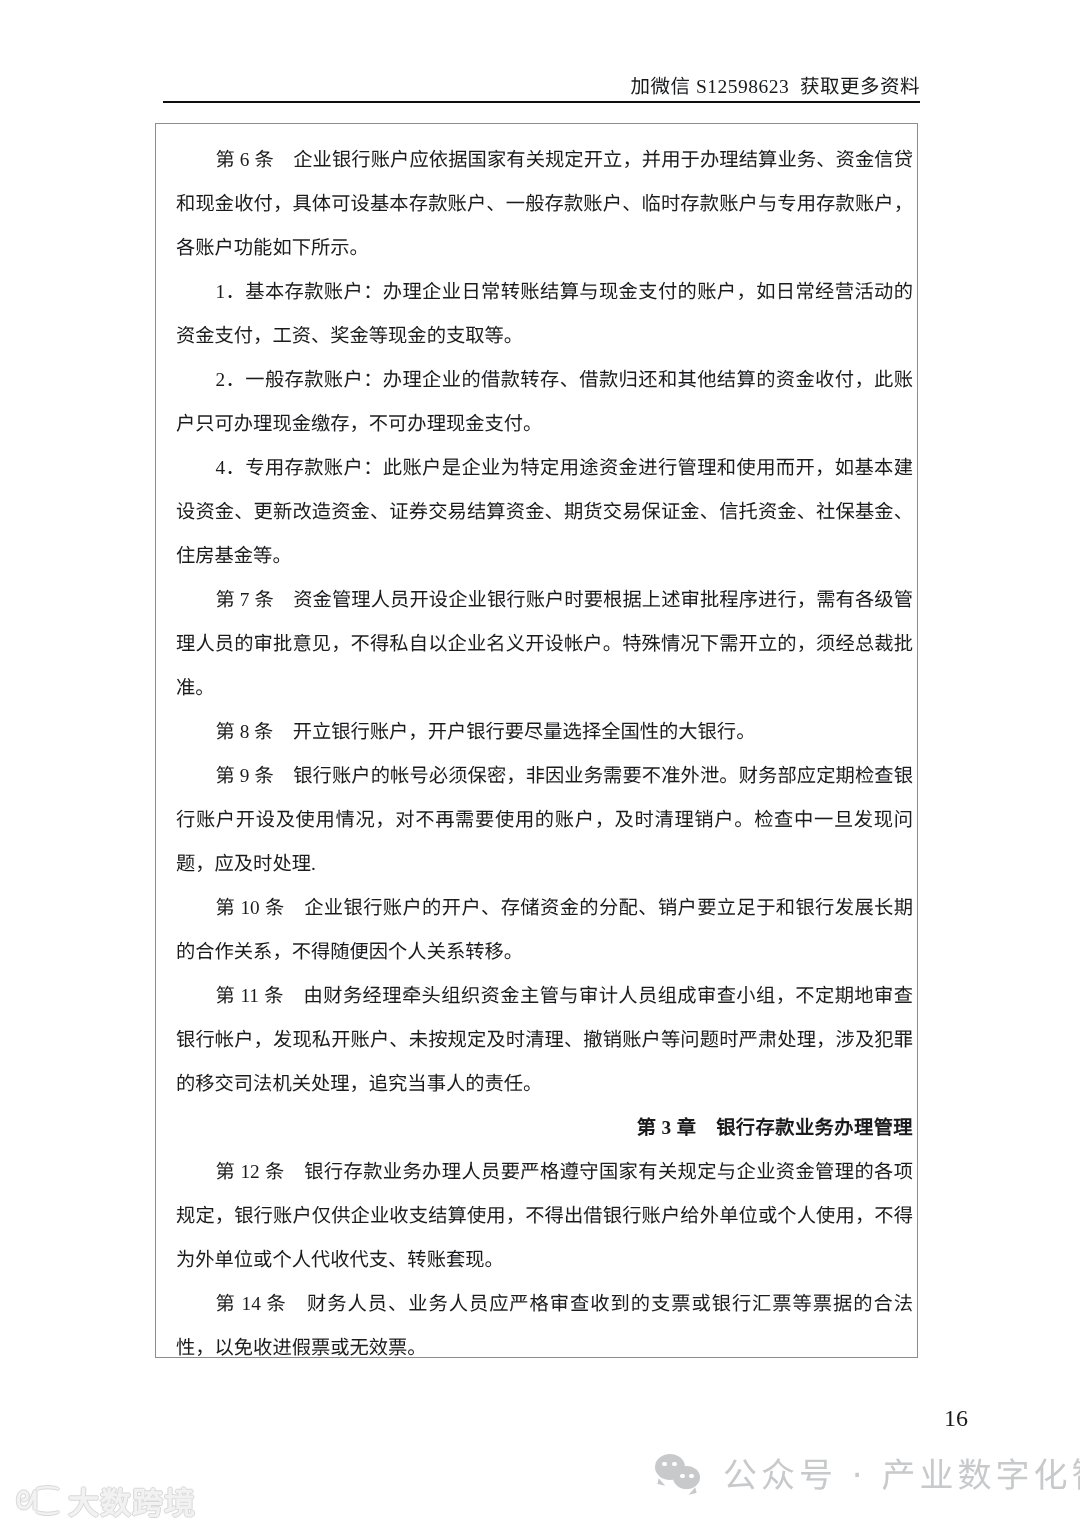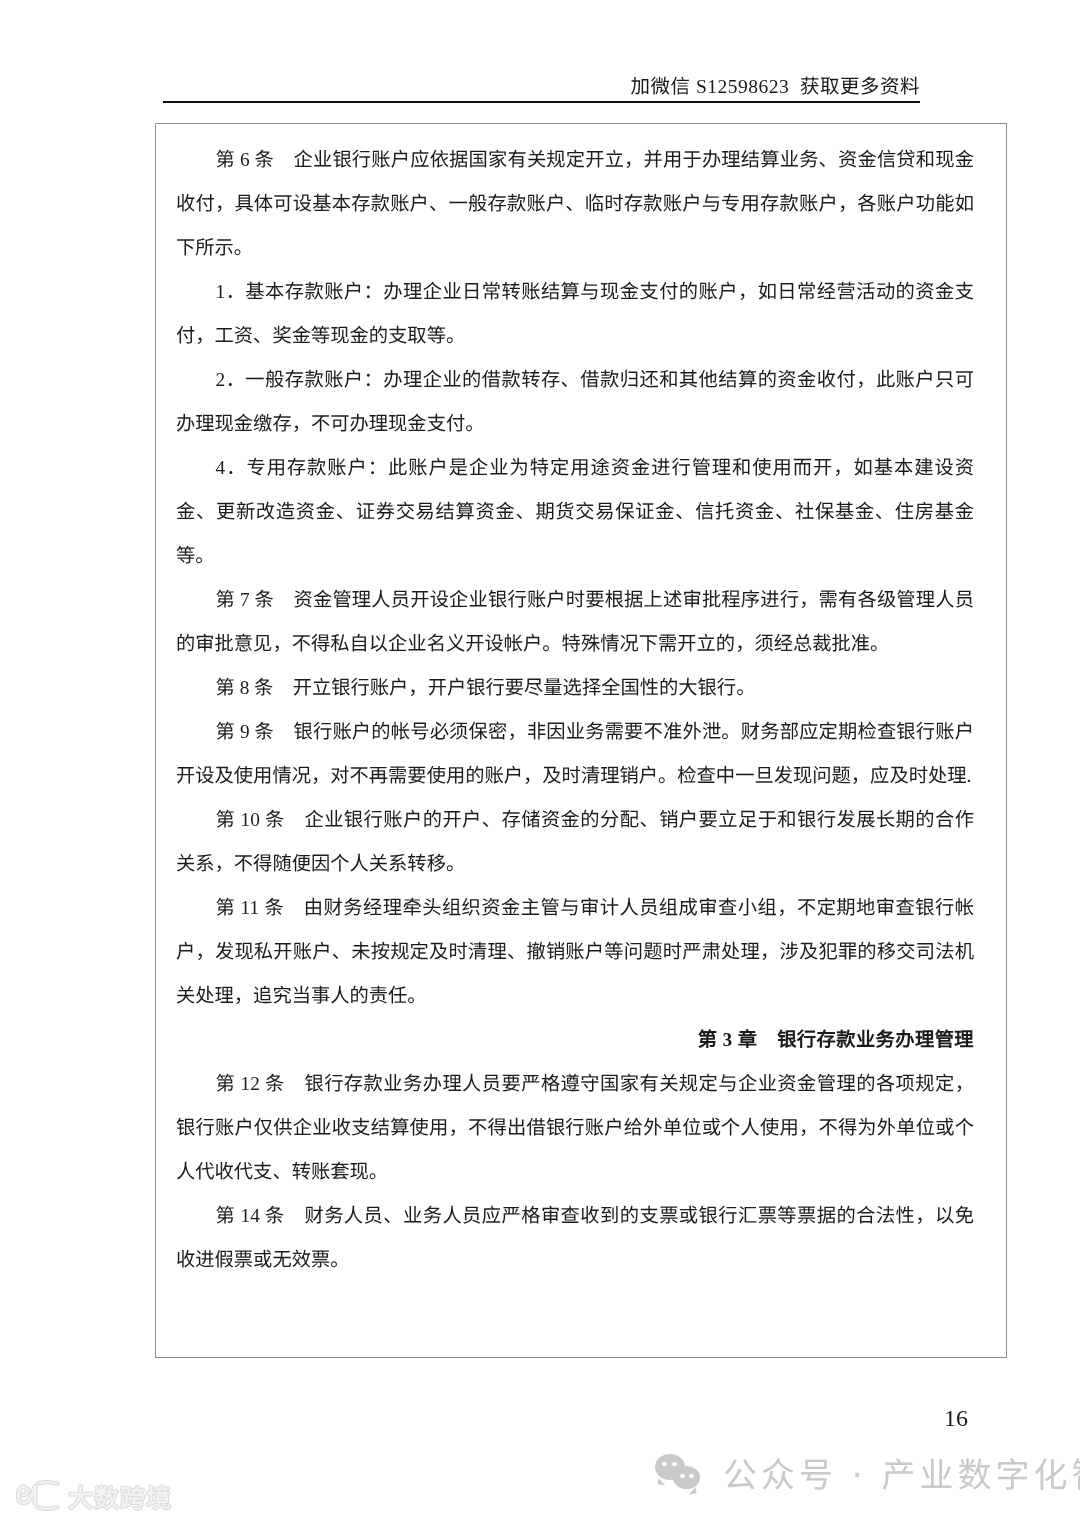--- a/index.html
+++ b/index.html
@@ -38,25 +38,25 @@
     width: 757px;
     height: 0;
     border-top: 2.2px solid #0f0f0f;
   }
 
   
   .content-frame {
     position: absolute;
     left: 155px;
     top: 123px;
-    width: 852px;
+    width: 763px;
     height: 1235px;
     border: 1.3px solid #8d8d8d;
     box-sizing: border-box;
-    padding: 14px 32px 10px 20px;
+    padding: 14px 4px 10px 20px;
   }
 
   .doc-body {
     font-size: 19.3px;
     line-height: 44px;
     text-align: justify;
     text-justify: inter-ideograph;
     color: #1b1b1d;
   }
 
@@ -154,21 +154,21 @@
     position: absolute;
     left: 16px;
     top: 1478px;
     display: flex;
     align-items: center;
     gap: 10px;
     user-select: none;
   }
   .wm-bottom-left .mark {
     font-family: "DejaVu Sans", "Liberation Sans", sans-serif;
-    font-size: 25px;
+    font-size: 31px;
     font-weight: bold;
     color: #f2f2f2;
     text-shadow:
        1px 0 0 #d8d8d8, -1px 0 0 #d8d8d8,
        0 1px 0 #d8d8d8, 0 -1px 0 #d8d8d8;
     letter-spacing: 1px;
     white-space: nowrap;
   }
   .wm-bottom-left .glyph {
     font-family: "DejaVu Sans", "Liberation Sans", sans-serif;

